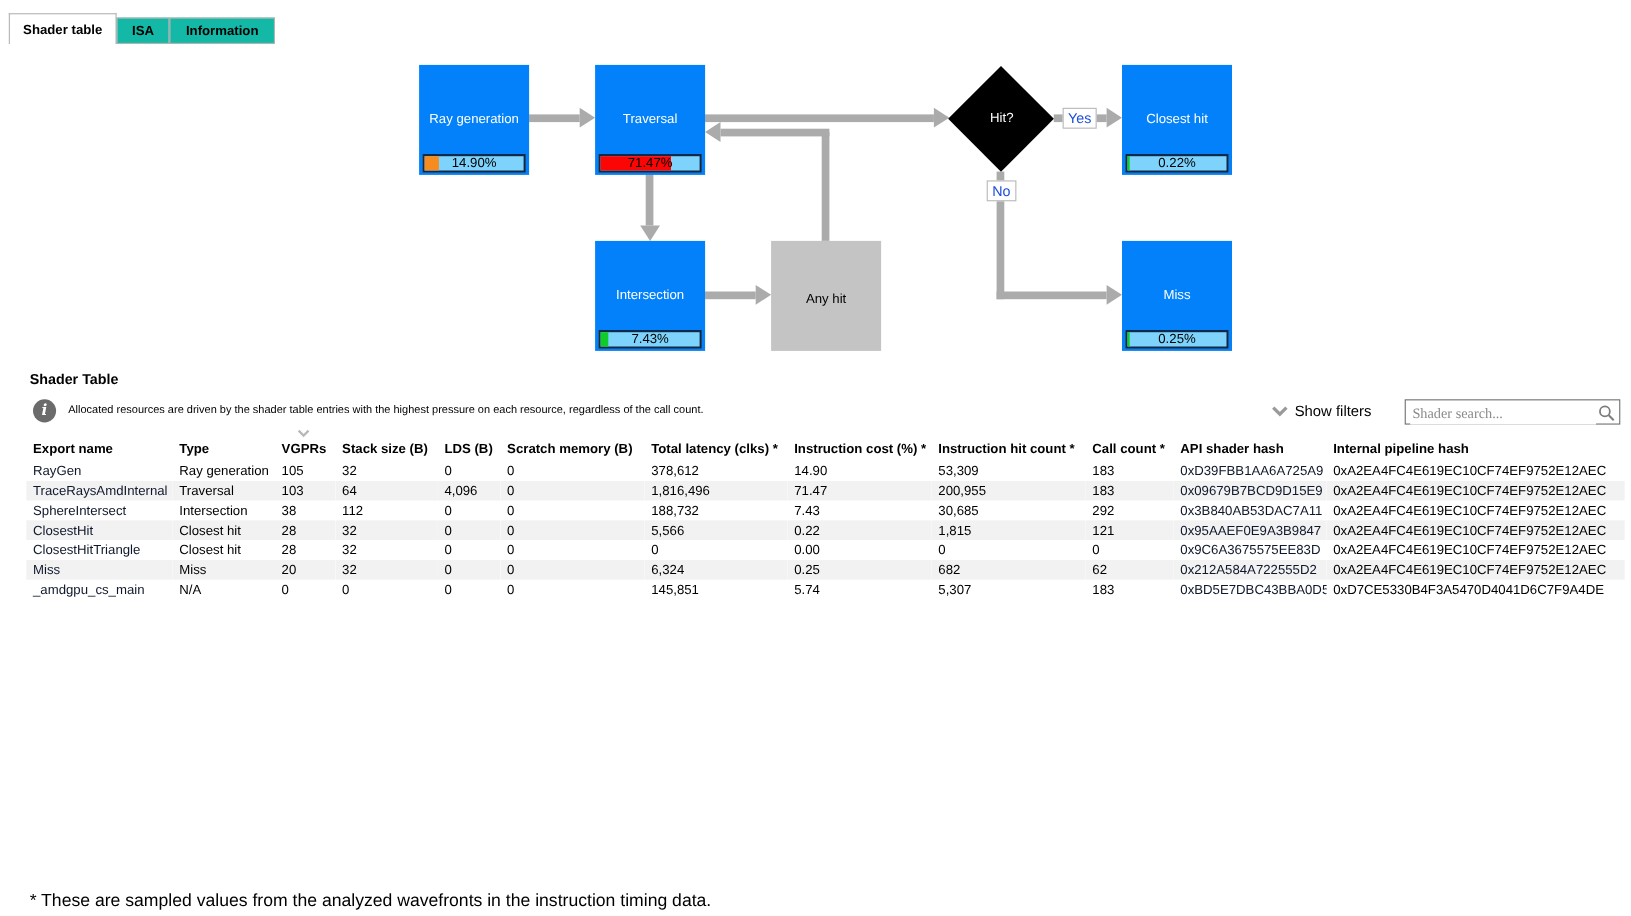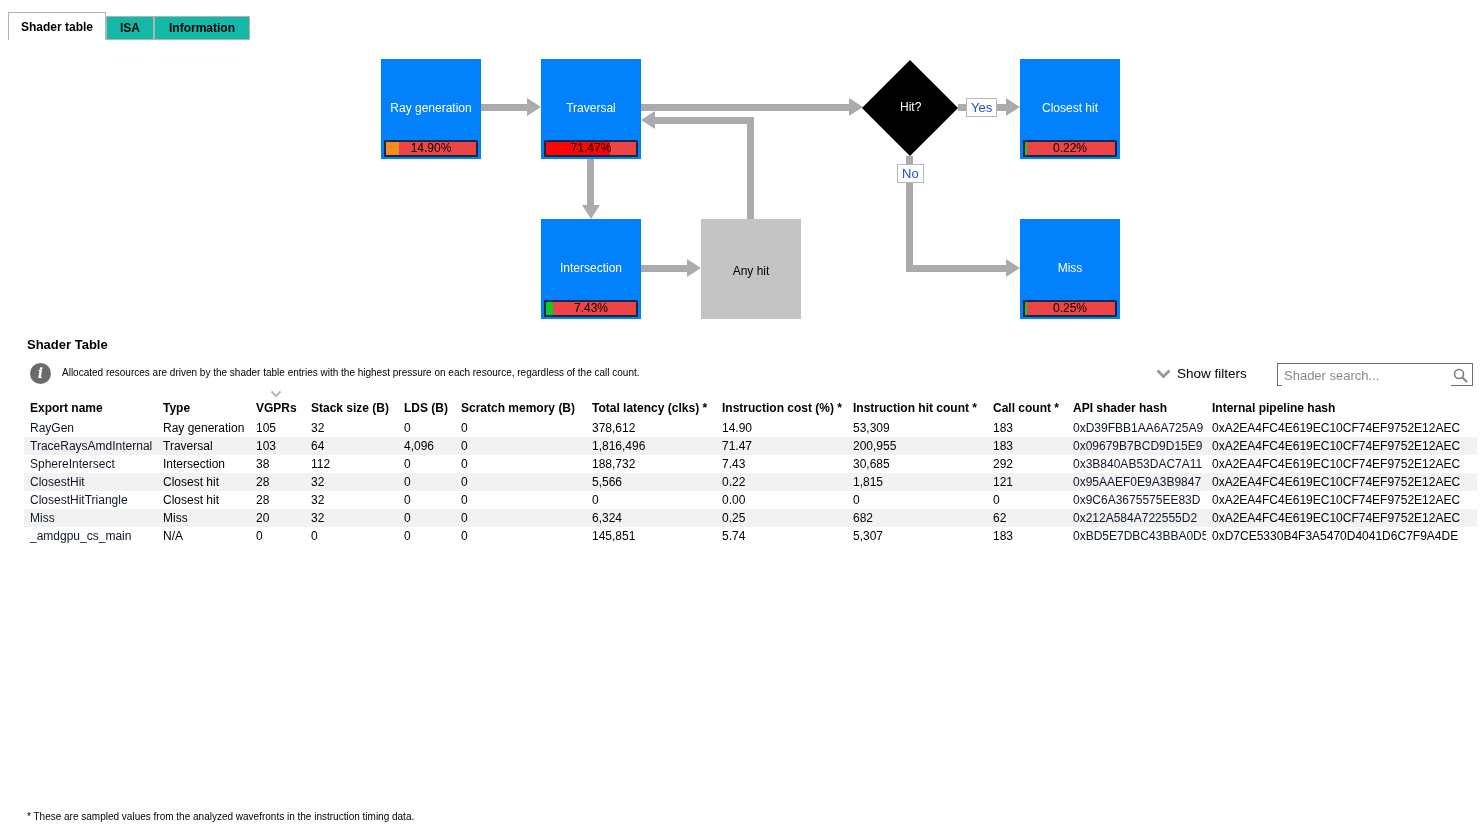--- a/index.html
+++ b/index.html
@@ -16,21 +16,21 @@
   .tab.t0{width:98px;}
   .tab.t1{width:48px;margin-left:0;}
   .tab.t2{width:96px;}
   
   .diagram{position:absolute;left:0;top:0;width:1483px;height:340px;}
   .node{position:absolute;width:100px;height:100px;background:#0281FA;color:#fff;
         font-size:12px;text-align:center;}
   .node .nlabel{position:absolute;left:0;right:0;top:42px;}
   .node.gray{background:#C4C4C4;}
   .node.gray .nlabel{top:45px;color:#000000;}
-  .pbar{position:absolute;left:3px;right:3px;bottom:2px;height:13px;background:#ef4444;
+  .pbar{position:absolute;left:3px;right:3px;bottom:2px;height:13px;background:#7dd3fc;
         border:2px solid #0d2a4d;color:#000;font-size:12px;line-height:13px;}
   .pbar .fill{position:absolute;left:0;top:0;bottom:0;}
   .pbar .ptext{position:relative;z-index:1;}
   .diamond{position:absolute;left:876px;top:74px;width:68px;height:68px;background:#000;
            transform:rotate(45deg);}
   .diamond .dlabel{position:absolute;left:0;right:0;top:26px;transform:rotate(-45deg);
            color:#fff;font-size:12px;text-align:center;}
   .aline{position:absolute;background:#ABABAB;}
   .ah-right{position:absolute;width:0;height:0;border-top:9px solid transparent;
             border-bottom:9px solid transparent;border-left:14px solid #ABABAB;}
@@ -44,35 +44,35 @@
   .sec-title{position:absolute;left:27px;top:337px;font-size:13px;font-weight:bold;}
   .info-icon{position:absolute;left:30px;top:363px;width:21px;height:21px;border-radius:50%;
              background:#6b6b6b;color:#fff;font-size:14px;font-weight:bold;text-align:center;
              line-height:21px;font-family:"DejaVu Serif",serif;font-style:italic;}
   .info-text{position:absolute;left:62px;top:367px;font-size:10px;}
   .show-filters{position:absolute;left:1156px;top:366px;display:flex;align-items:center;
                 gap:6px;font-size:13.5px;cursor:default;}
   .search-box{position:absolute;left:1277px;top:363px;width:196px;height:23px;box-sizing:border-box;
               border:1px solid #6e6e6e;background:#fff;}
   .search-box input{position:absolute;left:4px;top:1px;width:165px;height:19px;border:none;outline:none;
-              font-family:Liberation Sans, sans-serif;font-size:13px;color:#333;}
+              font-family:Liberation Serif, serif;font-size:13px;color:#333;}
   .search-box input::placeholder{color:#8a8a8a;}
   .search-box svg{position:absolute;right:3px;top:3px;}
   
   .tablewrap{position:absolute;left:24px;top:398px;width:1453px;}
   table{border-collapse:collapse;table-layout:fixed;width:1453px;font-size:12px;}
   th{text-align:left;font-weight:bold;padding:3px 0 4px 6px;white-space:nowrap;overflow:hidden;}
   td{padding:2px 0 2px 6px;height:13px;white-space:nowrap;overflow:hidden;}
   tbody tr:nth-child(even){background:#f2f2f2;}
   td.link{color:#0f172a;cursor:pointer;}
   col.c0{width:133px;} col.c1{width:93px;} col.c2{width:55px;} col.c3{width:93px;}
   col.c4{width:57px;} col.c5{width:131px;} col.c6{width:130px;} col.c7{width:131px;}
   col.c8{width:140px;} col.c9{width:80px;} col.c10{width:139px;}
   .sort-chevron{position:absolute;left:270px;top:390px;}
-  .footnote{position:absolute;left:27px;top:811px;font-size:10px;}
+  .footnote{position:absolute;left:27px;top:811px;font-size:16px;}
 </style>
 </head>
 <body>
 
 <div class="tabbar">
   <div class="tab t0 active">Shader table</div>
   <div class="tab t1">ISA</div>
   <div class="tab t2">Information</div>
 </div>
 

